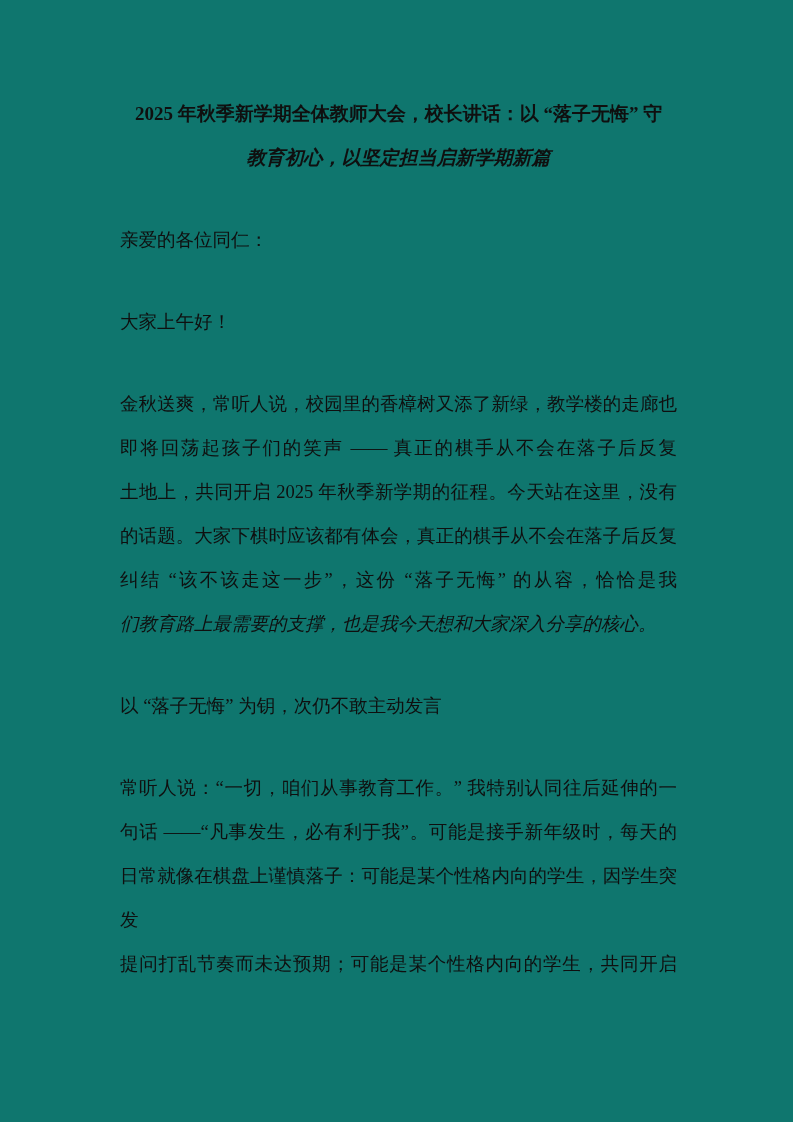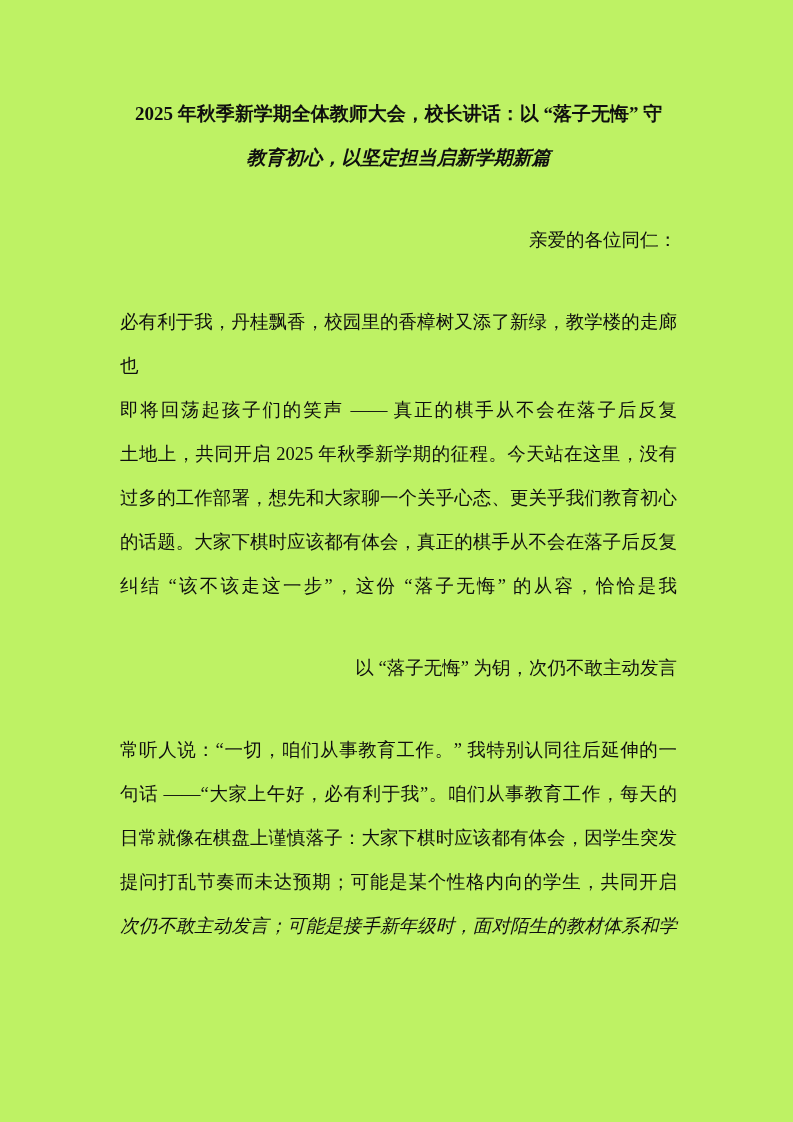--- a/index.html
+++ b/index.html
@@ -4,21 +4,21 @@
 <style>
   html, body {
     margin: 0;
     padding: 0;
     background: #ffffff;
   }
   .page {
     position: relative;
     width: 793px;
     height: 1122px;
-    background: #bef264;
+    background: #0f766e;
     overflow: hidden;
     font-family: "Liberation Serif", "DejaVu Serif", serif;
     color: #0f0f0f;
   }
   .content {
     position: absolute;
     left: 120px;
     top: 92px;
     width: 557px;
     font-size: 18.5px;
@@ -49,50 +49,50 @@
     font-size: 19px;
     line-height: 44px;
   }
   .doc-title .line,
   .doc-title .line.last {
     text-align: center;
     text-align-last: center;
     white-space: nowrap;
   }
   .single-line {
-    text-align: right;
+    text-align: left;
   }
 </style>
 </head>
 <body>
 
 <div class="page">
   <div class="content">
 
     <h1 class="block doc-title">
         <span class="line">2025 年秋季新学期全体教师大会，校长讲话：以 “落子无悔” 守</span>
         <span class="line last">教育初心，以坚定担当启新学期新篇</span>
       </h1>
 
     <p class="block single-line">亲爱的各位同仁：</p>
 
+    <p class="block single-line">大家上午好！</p>
 
     <p class="block">
-        <span class="line">必有利于我，丹桂飘香，校园里的香樟树又添了新绿，教学楼的走廊也</span>
+        <span class="line">金秋送爽，常听人说，校园里的香樟树又添了新绿，教学楼的走廊也</span>
         <span class="line">即将回荡起孩子们的笑声 —— 真正的棋手从不会在落子后反复</span>
         <span class="line">土地上，共同开启 2025 年秋季新学期的征程。今天站在这里，没有</span>
-        <span class="line">过多的工作部署，想先和大家聊一个关乎心态、更关乎我们教育初心</span>
         <span class="line">的话题。大家下棋时应该都有体会，真正的棋手从不会在落子后反复</span>
         <span class="line">纠结 “该不该走这一步”，这份 “落子无悔” 的从容，恰恰是我</span>
+        <span class="line last">们教育路上最需要的支撑，也是我今天想和大家深入分享的核心。</span>
       </p>
 
     <p class="block single-line">以 “落子无悔” 为钥，次仍不敢主动发言</p>
 
     <p class="block cut">
         <span class="line">常听人说：“一切，咱们从事教育工作。” 我特别认同往后延伸的一</span>
-        <span class="line">句话 ——“大家上午好，必有利于我”。咱们从事教育工作，每天的</span>
-        <span class="line">日常就像在棋盘上谨慎落子：大家下棋时应该都有体会，因学生突发</span>
+        <span class="line">句话 ——“凡事发生，必有利于我”。可能是接手新年级时，每天的</span>
+        <span class="line">日常就像在棋盘上谨慎落子：可能是某个性格内向的学生，因学生突发</span>
         <span class="line">提问打乱节奏而未达预期；可能是某个性格内向的学生，共同开启</span>
-        <span class="line last">次仍不敢主动发言；可能是接手新年级时，面对陌生的教材体系和学</span>
       </p>
 
   </div>
 </div>
 
 </body></html>

